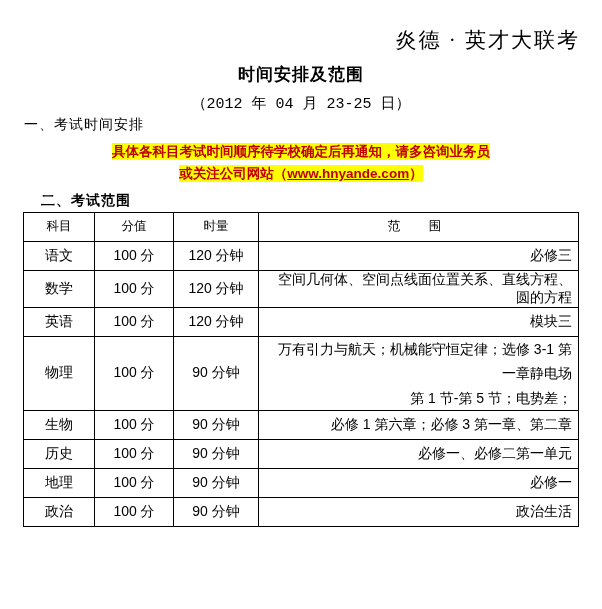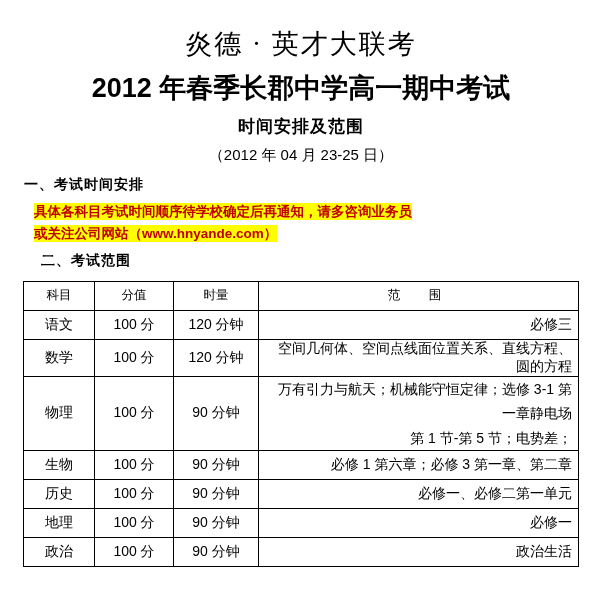--- a/index.html
+++ b/index.html
@@ -15,23 +15,23 @@
     overflow: hidden;
   }
   .page {
     position: relative;
     width: 602px;
     height: 609px;
     box-sizing: border-box;
     padding: 0 22px;
   }
   .title-line1 {
-    text-align: center;
+    text-align: right;
     font-family: "Liberation Serif", "DejaVu Serif", serif;
-    font-size: 27px;
+    font-size: 21px;
     letter-spacing: 2px;
     margin-top: 26px;
     font-weight: normal;
     color: #000;
   }
   .title-line2 {
     text-align: center;
     font-family: "Liberation Sans", "DejaVu Sans", sans-serif;
     font-size: 27px;
     font-weight: bold;
@@ -42,57 +42,59 @@
   .title-line3 {
     text-align: center;
     font-family: "Liberation Serif", "DejaVu Serif", serif;
     font-size: 17px;
     font-weight: bold;
     margin-top: 9px;
     letter-spacing: 1px;
   }
   .title-line4 {
     text-align: center;
-    font-family: Liberation Sans, sans-serif;
+    font-family: Liberation Mono, monospace;
     font-size: 15px;
     margin-top: 8px;
   }
   .section-heading {
     font-size: 14px;
-    font-weight: bold;
-    margin-top: 11px;
+    font-weight: normal;
+    margin-top: 3px;
     margin-left: 2px;
     letter-spacing: 1px;
   }
   .notice {
     margin-top: 7px;
     margin-left: 12px;
     margin-right: 12px;
     font-size: 13.5px;
     font-weight: bold;
     color: #c00000;
     line-height: 1.65;
+    text-align: center;
   }
   .notice .hl {
     background: #ffff00;
     padding: 1px 0;
   }
   .notice .url {
     color: #c00000;
+    text-decoration: underline;
   }
   .section-heading2 {
     font-size: 14px;
     font-weight: bold;
     margin-top: 6px;
     margin-left: 19px;
     letter-spacing: 1px;
   }
   table.schedule {
     width: 556px;
-    margin-top: 11px;
+    margin-top: 2px;
     margin-left: 1px;
     border-collapse: collapse;
     table-layout: fixed;
   }
   table.schedule td, table.schedule th {
     border: 1px solid #000000;
     font-size: 14px;
     font-weight: normal;
     padding: 0 6px;
     height: 28px;
@@ -110,21 +112,20 @@
   .hdr-scope  { letter-spacing: 8px; }
   td.tall { height: 52px; }
   .scope-two-lines { line-height: 1.75; }
 </style>
 </head>
 <body>
 
 <div class="page">
 
   <div class="title-line1">炎德 · 英才大联考</div>
-  <div class="title-line2">2012 年春季长郡中学高一期中考试</div>
   <div class="title-line3">时间安排及范围</div>
   <div class="title-line4">（2012 年 04 月 23-25 日）</div>
 
   <div class="section-heading">一、考试时间安排</div>
 
   <div class="notice">
     <span class="hl">具体各科目考试时间顺序待学校确定后再通知，请多咨询业务员</span><br>
     <span class="hl"><span>或关注公司网站（</span><span class="url">www.hnyande.com</span><span>）</span></span>
   </div>
 
@@ -144,20 +145,26 @@
         <td class="col-subject">语文</td>
         <td class="col-score">100 分</td>
         <td class="col-time">120 分钟</td>
         <td class="col-scope">必修三</td>
       </tr>
       <tr>
         <td class="col-subject">数学</td>
         <td class="col-score">100 分</td>
         <td class="col-time">120 分钟</td>
         <td class="col-scope">空间几何体、空间点线面位置关系、直线方程、圆的方程</td>
+      </tr>
+      <tr>
+        <td class="col-subject">英语</td>
+        <td class="col-score">100 分</td>
+        <td class="col-time">120 分钟</td>
+        <td class="col-scope">模块三</td>
       </tr>
       <tr>
         <td class="col-subject tall">物理</td>
         <td class="col-score tall">100 分</td>
         <td class="col-time tall">90 分钟</td>
         <td class="col-scope tall scope-two-lines">
           <span>万有引力与航天；机械能守恒定律；选修 3-1 第一章静电场</span><br>
           <span>第 1 节-第 5 节；电势差；</span>
         </td>
       </tr>

